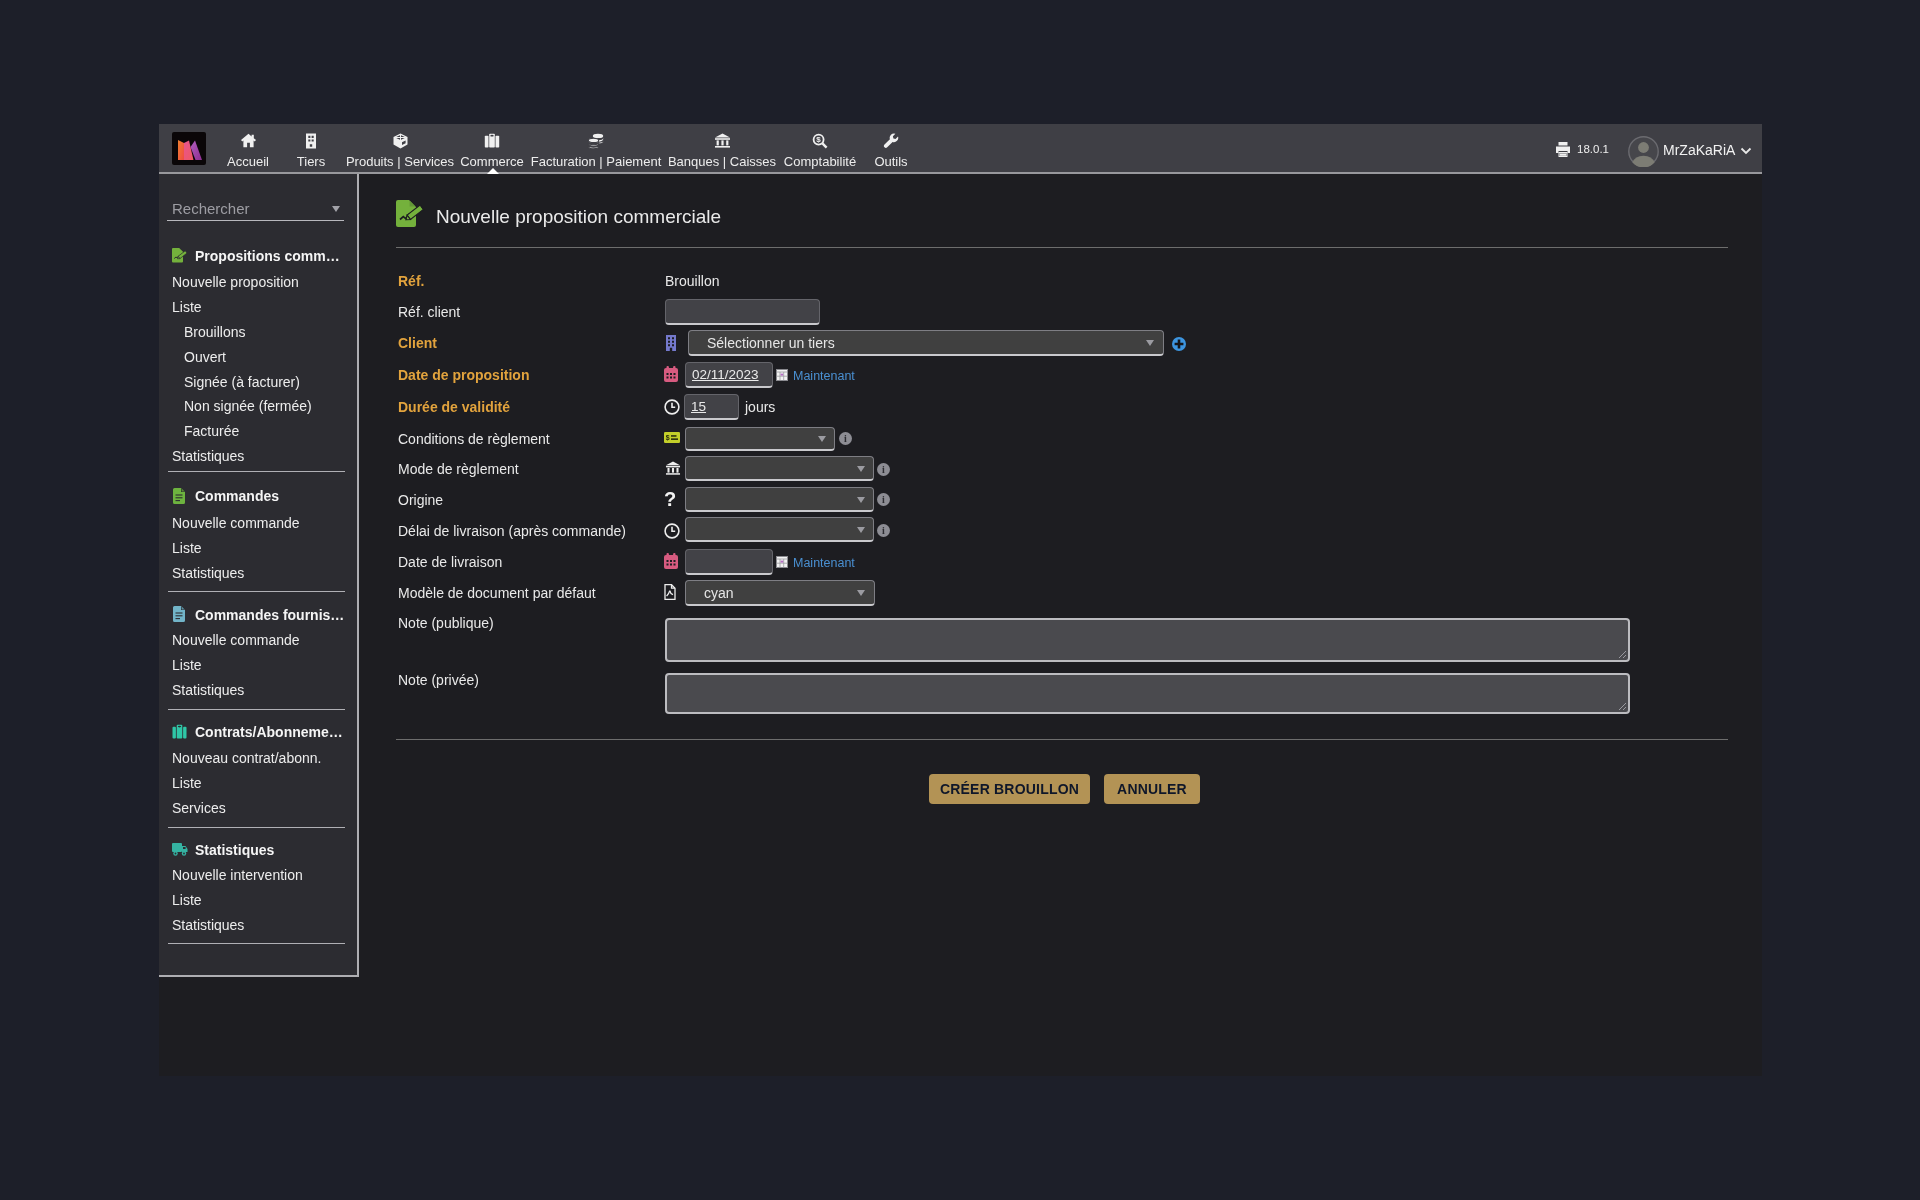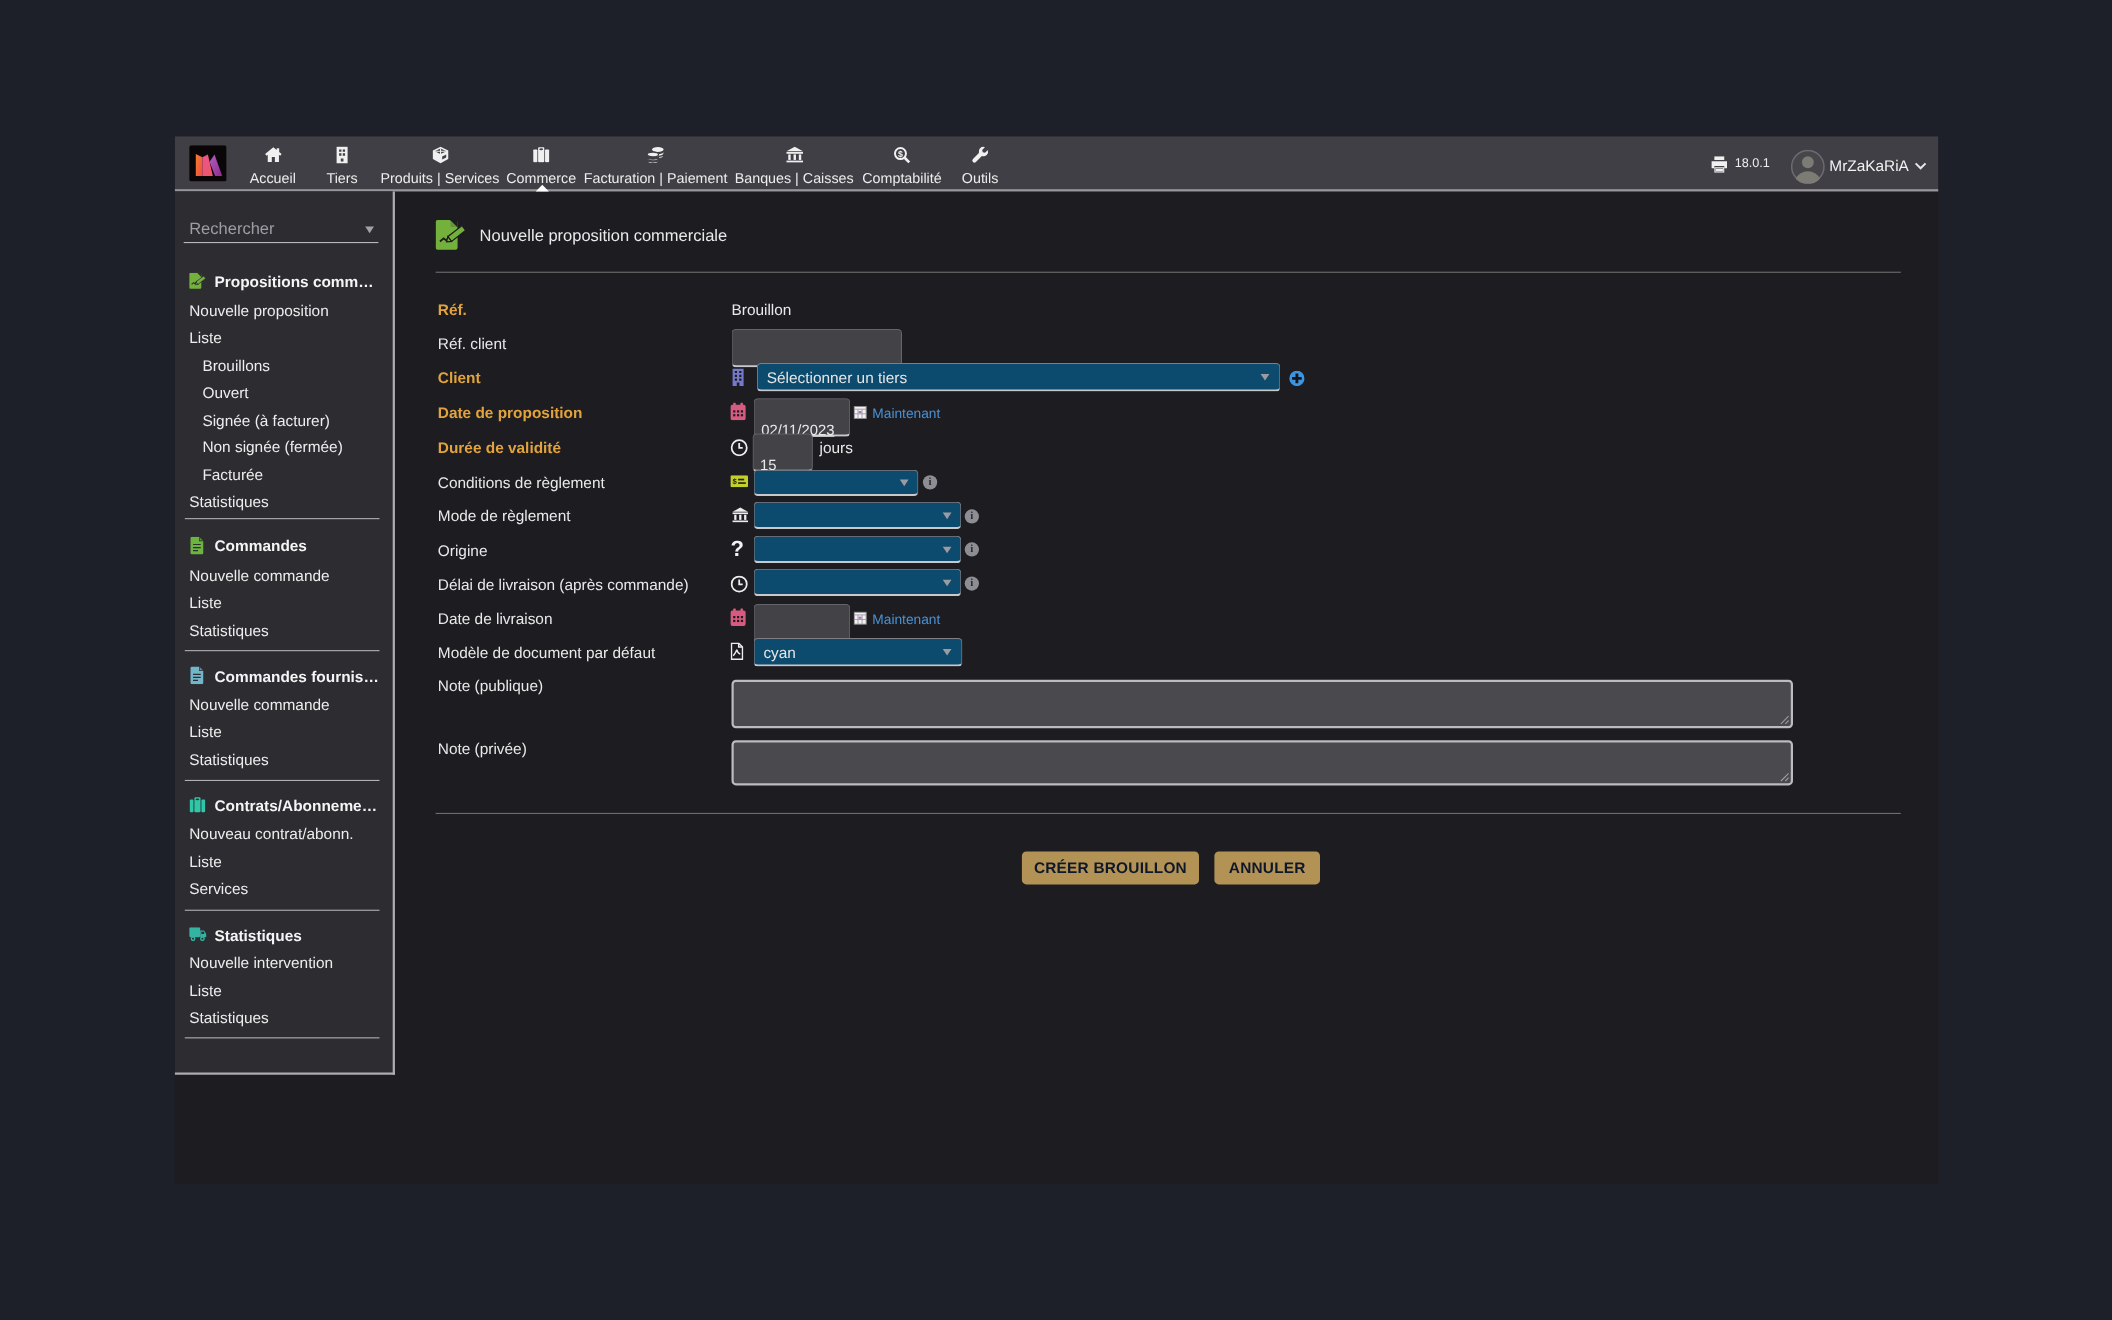--- a/index.html
+++ b/index.html
@@ -11,22 +11,22 @@
 .mi { position:absolute; top:124px; height:49px; color:#ededed; font-size:13px; text-align:center; transform:translateX(-50%); }
 .mi .ic { height:31px; padding-top:9px; }
 .mi .lb { line-height:13px; }
 .tri { position:absolute; width:0; height:0; border-left:6px solid transparent; border-right:6px solid transparent; border-bottom:6.5px solid #fff; }
 .sideitem { position:absolute; left:172px; color:#ededed; font-size:14px; white-space:nowrap; transform:translateY(-50%); }
 .sidehead { position:absolute; left:195px; color:#f5f5f5; font-size:14px; font-weight:bold; white-space:nowrap; transform:translateY(-50%); }
 .sidesep { position:absolute; left:168px; width:177px; height:1px; background:#b0b0b5; }
 .flabel { position:absolute; left:398px; color:#e9e9e9; font-size:14px; transform:translateY(-50%); white-space:nowrap; }
 .freq { color:#e2a33d; font-weight:bold; }
 .fval { position:absolute; color:#e9e9e9; font-size:14px; transform:translateY(-50%); white-space:nowrap; }
-.inp { position:absolute; background:#424247; border:1px solid #64646a; border-bottom:2px solid #c9c9cd; border-radius:4px; color:#eaeaea; font-size:13.5px; font-family:"Liberation Sans",sans-serif; padding:16px 6px;text-decoration:underline; }
-.sel { position:absolute; background:#0c4a6e; border:1px solid #7e7e84; border-bottom:2px solid #c9c9cd; border-radius:4px; color:#e6e6e6; font-size:14px; padding:0 8px; display:flex; align-items:center; }
+.inp { position:absolute; background:#424247; border:1px solid #64646a; border-bottom:2px solid #c9c9cd; border-radius:4px; color:#eaeaea; font-size:13.5px; font-family:"Liberation Sans",sans-serif; padding:0 6px;text-decoration:underline; }
+.sel { position:absolute; background:#404040; border:1px solid #7e7e84; border-bottom:2px solid #c9c9cd; border-radius:4px; color:#e6e6e6; font-size:14px; padding:0 18px; display:flex; align-items:center; }
 .caret { position:absolute; width:0; height:0; border-left:4.5px solid transparent; border-right:4.5px solid transparent; border-top:6px solid #9b9ba1; }
 .info { position:absolute; width:13px; height:13px; border-radius:50%; background:#8d8d94; color:#2c2c31; font-size:10px; font-weight:bold; text-align:center; line-height:13px; font-family:"Liberation Serif",serif; }
 .ta { position:absolute; background:#4a4a4e; border:2px solid #bcbcc0; border-radius:4px; }
 .hr { position:absolute; height:1px; background:#6d6d6d; left:396px; width:1332px; }
 .btn { position:absolute; background:#b39355; color:#0f172a; font-weight:bold; font-size:14px; border-radius:4px; text-align:center; line-height:30px; letter-spacing:0.2px; }
 .maint { color:#4a90d2; font-size:12.5px; }
 .icn { position:absolute; }
 </style>
 </head>
 <body>
@@ -240,21 +240,21 @@
     <rect x="0" y="0" width="20" height="27" rx="2" fill="#74b13c"></rect>
     <polygon points="13,0 20,0 20,7" fill="#1d1d21"></polygon>
     <polygon points="13.6,0.6 19.4,6.4 13.6,6.4" fill="#639637"></polygon>
     <path d="M4 19.5 l3.3-2.8 2.4 1.9 3.8-4.8" stroke="#1d1d21" stroke-width="1.7" fill="none"></path>
     <g stroke="#1d1d21" stroke-width="1.1" fill="#74b13c">
       <polygon points="11.07,15.17 14.45,19.51 27.45,9.35 24.07,5.01"></polygon>
       <polygon points="10,19.8 14.45,19.51 11.07,15.17"></polygon>
       <line x1="24.9" y1="6.1" x2="28.3" y2="10.4"></line>
     </g>
   </svg>
-<div class="abs" style="left:436px;top:206px;color:#eaeaea;font-size:15px">Nouvelle proposition commerciale</div>
+<div class="abs" style="left:436px;top:206px;color:#eaeaea;font-size:19px">Nouvelle proposition commerciale</div>
 <div class="hr" style="top:247px"></div>
 
 <div class="flabel freq" style="top:281px">Réf.</div>
 <div class="fval" style="left:665px;top:281px">Brouillon</div>
 
 <div class="flabel" style="top:312px">Réf. client</div>
 <div class="inp" style="left:665px;top:299px;width:155px;height:26px"></div>
 
 <div class="flabel freq" style="top:343px">Client</div>
 <svg class="icn" style="left:665px;top:335px" width="12" height="16" viewBox="0 0 12 16">

